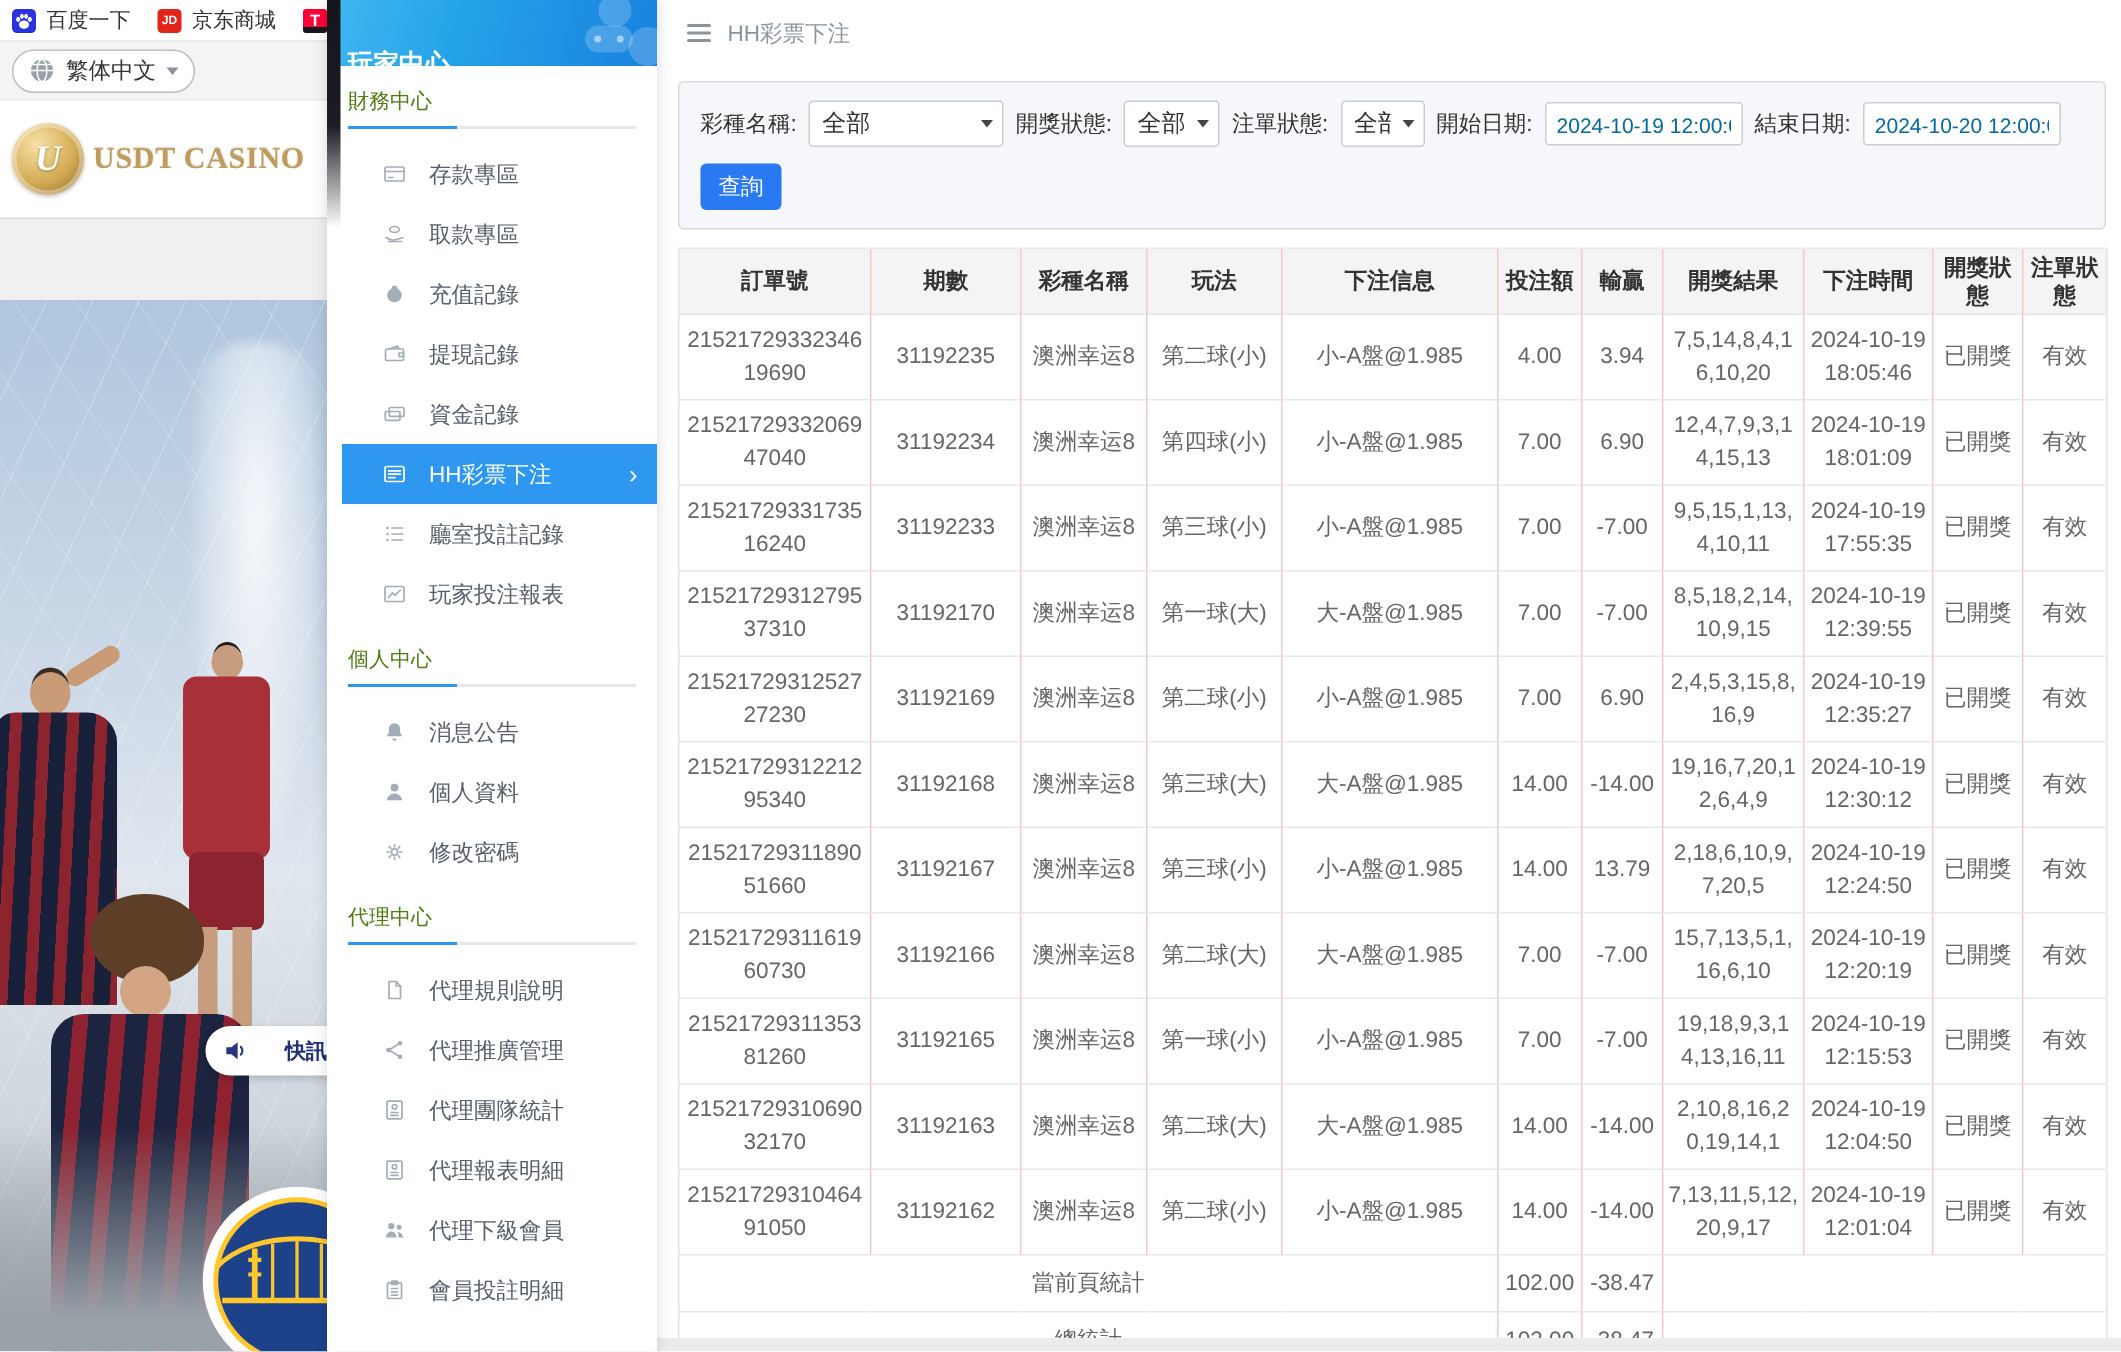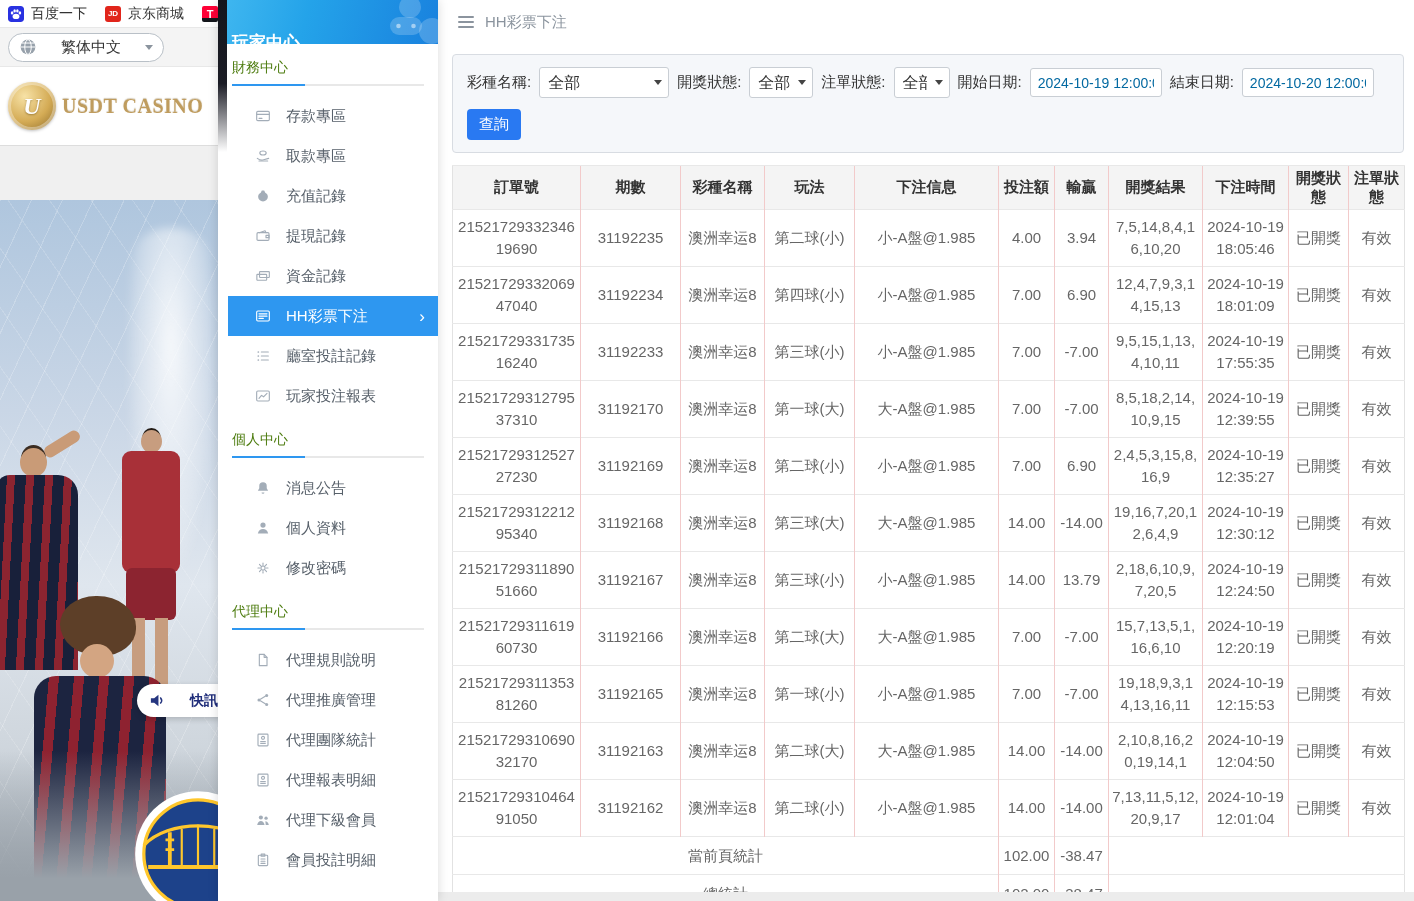--- a/index.html
+++ b/index.html
@@ -9,21 +9,21 @@
     font-family:"Liberation Sans","DejaVu Sans",sans-serif;
   }
   
   .left-page{position:absolute;left:0;top:0;width:218px;height:901px;overflow:hidden;background:#fff;}
   .bookmarks{height:27px;display:flex;align-items:center;padding-left:8px;background:#fff;white-space:nowrap;overflow:hidden;}
   .bm{display:flex;align-items:center;gap:7px;font-size:14px;color:#333;margin-right:18px;cursor:pointer;}
   .fav{width:16px;height:16px;border-radius:3px;flex:none;display:flex;align-items:center;justify-content:center;}
   .fav-jd{background:#e1251b;color:#fff;font-size:8px;font-weight:bold;}
   .fav-tm{background:linear-gradient(180deg,#ff0036 0 74%,#15171c 74%);color:#fff;font-size:11px;font-weight:bold;border-radius:2px;}
   .lang-band{height:40px;background:#f4f4f4;border-top:1px solid #e8e8e8;border-bottom:1px solid #e8e8e8;display:flex;align-items:center;padding-left:8px;}
-  .lang-pill{height:29px;display:inline-flex;align-items:center;gap:24px;padding:0 10px;background:#fff;border:1px solid #b9c0c7;border-radius:15px;font-size:15px;color:#333;cursor:pointer;}
+  .lang-pill{height:29px;display:inline-flex;align-items:center;gap:7px;padding:0 10px;background:#fff;border:1px solid #b9c0c7;border-radius:15px;font-size:15px;color:#333;cursor:pointer;}
   .caret{width:0;height:0;border-left:4px solid transparent;border-right:4px solid transparent;border-top:5px solid #8b949e;}
   .logo-band{height:78px;display:flex;align-items:center;gap:6px;padding-left:8px;background:#fff;}
   .coin{width:48px;height:48px;border-radius:50%;flex:none;display:flex;align-items:center;justify-content:center;
     background:radial-gradient(circle at 35% 30%,#f7e2a6,#d4ab55 55%,#8f6d2b 95%);
     box-shadow:inset 0 0 0 3px rgba(255,255,255,.35),0 1px 3px rgba(0,0,0,.25);}
   .coin span{color:#fff;font:italic 700 24px "Liberation Serif",serif;text-shadow:0 1px 2px rgba(90,60,0,.5);}
   .logo-text{font:700 20px "Liberation Serif",serif;color:#bf9c5e;letter-spacing:.5px;
     text-shadow:0 1px 1px rgba(255,255,255,.8),0 -1px 1px rgba(120,90,30,.35);}
   .gray-strip{height:55px;background:#f0f0f0;border-top:1px solid #ddd;}
   .photo{position:absolute;top:200px;left:0;width:218px;height:701px;overflow:hidden;

